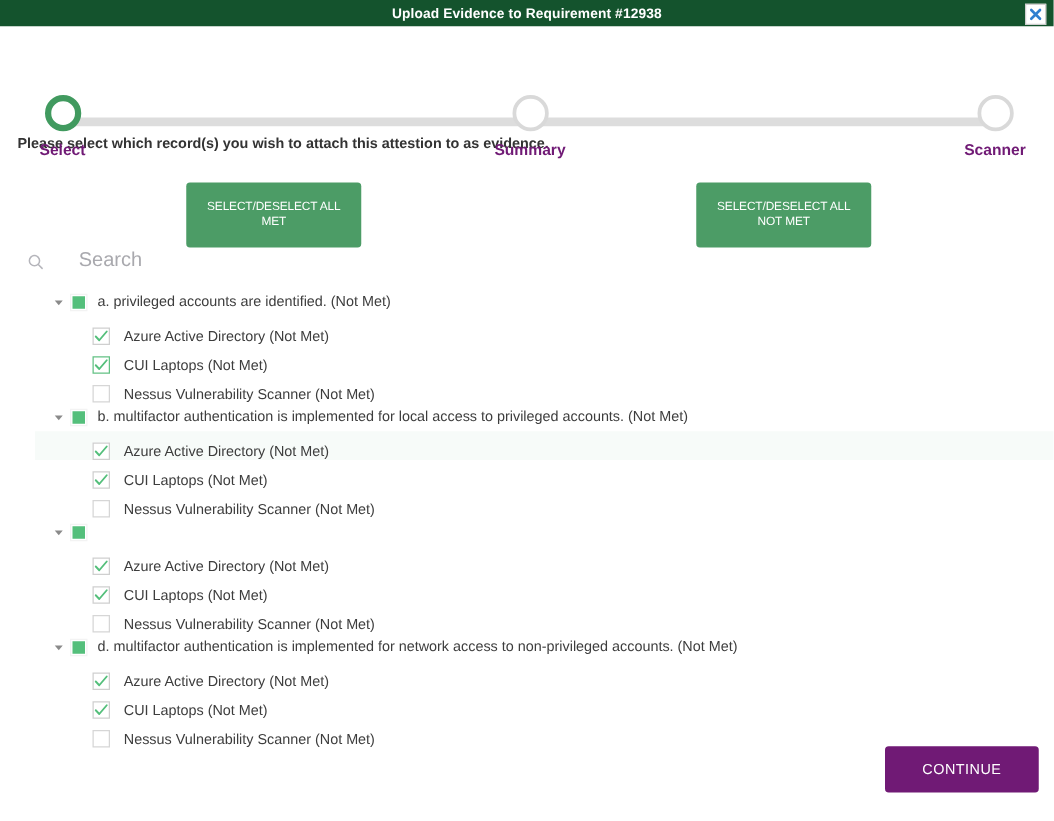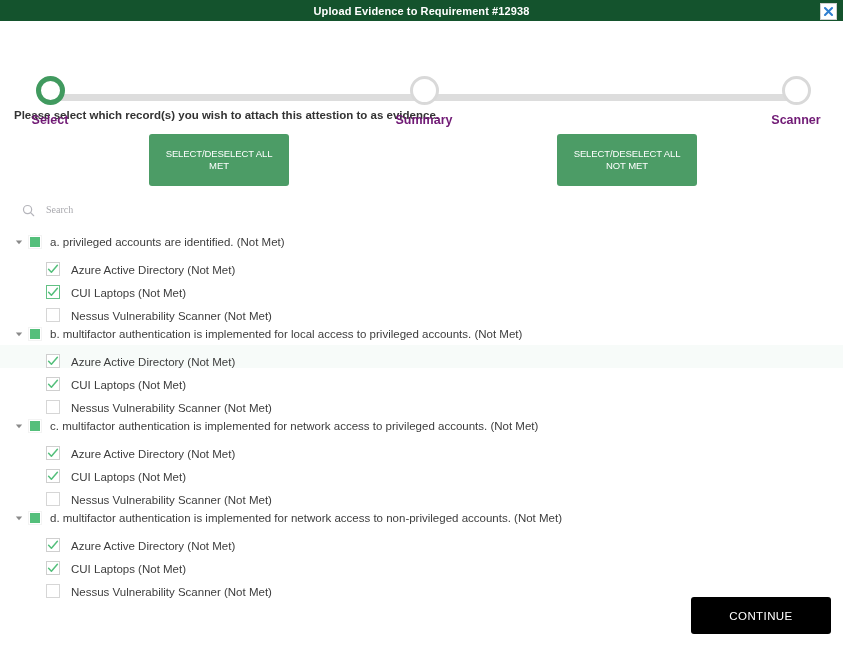--- a/index.html
+++ b/index.html
@@ -102,21 +102,21 @@
   }
 
   
   #select-buttons {
     position: relative;
     height: 64px;
     margin-top: 13px;
   }
   .select-btn {
     position: absolute;
-    top: 0;
+    top: 12px;
     width: 140px;
     height: 52px;
     background: #4c9c66;
     border: none;
     border-radius: 3px;
     color: #ffffff;
     font-family: "Liberation Sans", sans-serif;
     font-size: 9.5px;
     line-height: 12px;
     letter-spacing: -0.1px;
@@ -136,31 +136,31 @@
     display: flex;
     align-items: center;
     margin-left: 22px;
     height: 22px;
     margin-top: 0px;
   }
   #search-icon { width: 13px; height: 13px; flex: 0 0 auto; }
   #search-input {
     border: none;
     outline: none;
-    margin-left: 9px;
-    font-family: Liberation Serif, serif;
-    font-size: 10px;
+    margin-left: 26px;
+    font-family: Liberation Sans, sans-serif;
+    font-size: 16px;
     color: #555555;
     background: transparent;
     width: 240px;
   }
   #search-input::placeholder { color: #a9a9ae; }
 
   
-  #tree { margin-top: 10px; }
+  #tree { margin-top: 10px; margin-left: 28px; }
   .tree-group { }
   .tree-parent {
     display: flex;
     align-items: center;
     height: 23px;
     padding-left: 14px;
     cursor: pointer;
   }
   .caret {
     width: 10px;
@@ -221,23 +221,23 @@
     position: absolute;
     left: 0;
     right: 0;
     bottom: 0;
     height: 72px;
   }
   #continue-button {
     position: absolute;
     right: 12px;
     top: 12px;
-    width: 140px;
+    width: 123px;
     height: 37px;
-    background: #000000;
+    background: #701a75;
     border: none;
     border-radius: 3px;
     color: #ffffff;
     font-family: "Liberation Sans", sans-serif;
     font-size: 11.5px;
     letter-spacing: 0.4px;
     cursor: pointer;
   }
 </style>
 </head>
@@ -368,21 +368,20 @@
     <div class="tree-group">
       <div class="tree-parent">
         <span class="caret">
           <svg width="8" height="8" viewBox="0 0 8 8">
             <path d="M0.8 2.4 L7.2 2.4 L4 6.2 Z" fill="#8a8a8a"></path>
           </svg>
         </span>
         <span class="cb indeterminate">
           <span class="inner" style="background: rgb(84, 191, 123);"></span>
         </span>
-        <span class="parent-label">c. multifactor authentication is implemented for network access to privileged accounts. (Not Met)</span>
       </div>
       <div class="tree-child">
         <span class="cb checked">
           <svg width="12" height="12" viewBox="0 0 12 12">
             <path d="M1.6 6.2 L4.4 9.2 L10.4 2.2" fill="none" stroke="#54bf7b" stroke-width="1.5" stroke-linecap="round" stroke-linejoin="round"></path>
           </svg>
         </span>
         <span class="child-label">Azure Active Directory (Not Met)</span>
       </div>
       <div class="tree-child">

